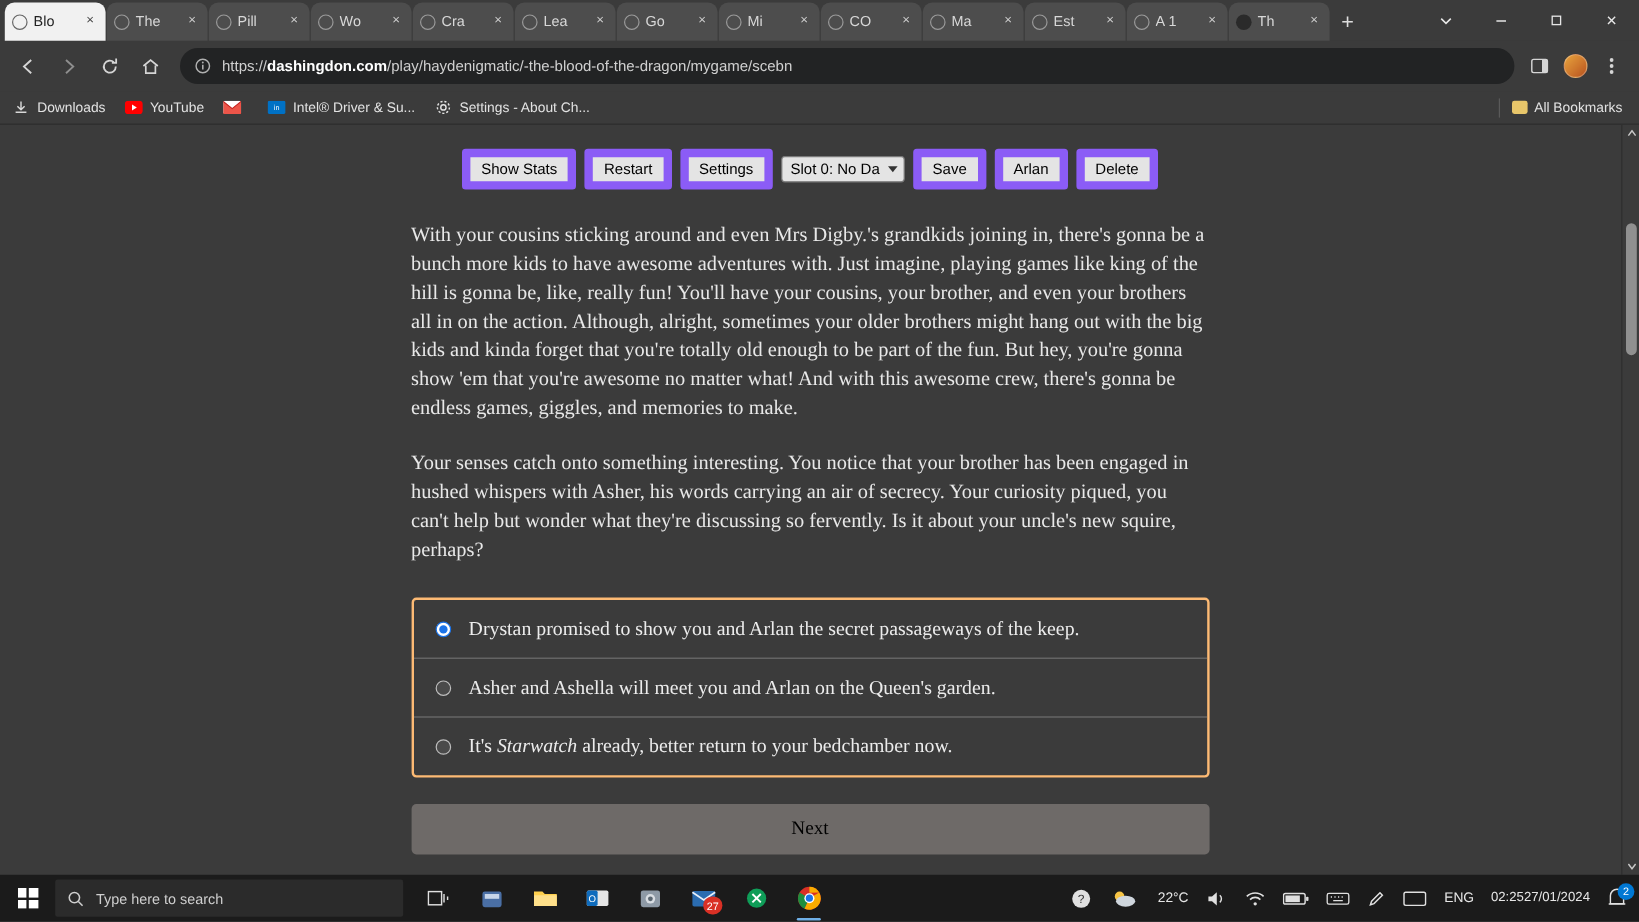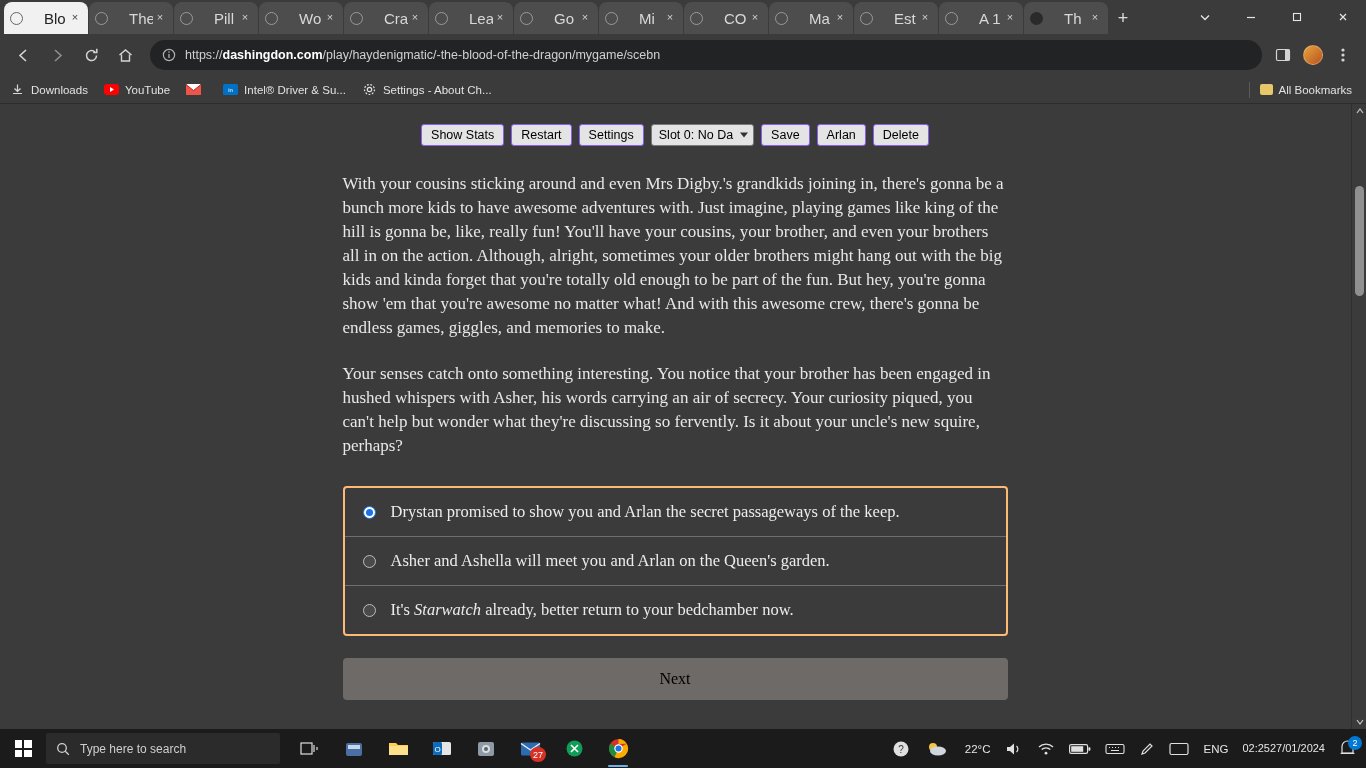--- a/index.html
+++ b/index.html
@@ -43,22 +43,21 @@
     margin-right: 5px;
     flex: 0 0 auto;
     position: relative;
   }
   .tab.active .favicon { border-color: #666; }
   .tab .favicon.dot { border: none; background: #cfcfcf; }
   .tab .favicon.dot.dark { background: #2a2a2a; }
   .tab .tab-title {
     white-space: nowrap; overflow: hidden;
     flex: 1 1 auto;
-    font-size: 15px;
-    margin-left: 16px;
+    font-size: 12px;
   }
   .tab .tab-close {
     width: 14px; height: 14px;
     flex: 0 0 auto;
     font-size: 11px; line-height: 13px;
     text-align: center;
     color: #cfcfcf;
   }
   .tab.active .tab-close { color: #444; }
   .newtab {
@@ -158,21 +157,21 @@
   .btnrow {
     display: flex; align-items: center; justify-content: center;
     gap: 7px;
     margin-top: 10px;
   }
   .gbtn {
     font-family: "Liberation Sans", sans-serif;
     font-size: 12.5px;
     color: #000;
     background: #e4e4e4;
-    border: 1px solid #8b5cf6;
+    border: 7px solid #8b5cf6;
     border-radius: 3px;
     padding: 3px 9px;
     line-height: 14px;
   }
   .gsel {
     font-family: "Liberation Sans", sans-serif;
     font-size: 12.5px;
     color: #000;
     background: #e4e4e4;
     border: 1px solid #7a7a7a;
@@ -279,21 +278,21 @@
     background: #1b1b1b;
     display: flex; align-items: center;
   }
   .start {
     width: 46px; height: 39px;
     display: flex; align-items: center; justify-content: center;
   }
   .winlogo { width: 17px; height: 17px; display: grid; grid-template-columns: 1fr 1fr; grid-gap: 2px; }
   .winlogo span { background: #ffffff; display: block; }
   .searchbox {
-    width: 234px; height: 31px;
+    width: 290px; height: 31px;
     background: #2b2b2b;
     border-radius: 2px;
     display: flex; align-items: center;
     padding: 0 10px;
     color: #cfcfcf;
     font-size: 12px;
     font-family: "Liberation Sans", sans-serif;
   }
   .searchbox .sicon { margin-right: 10px; display: flex; }
   .tb-icons { display: flex; align-items: center; margin-left: 8px; }

